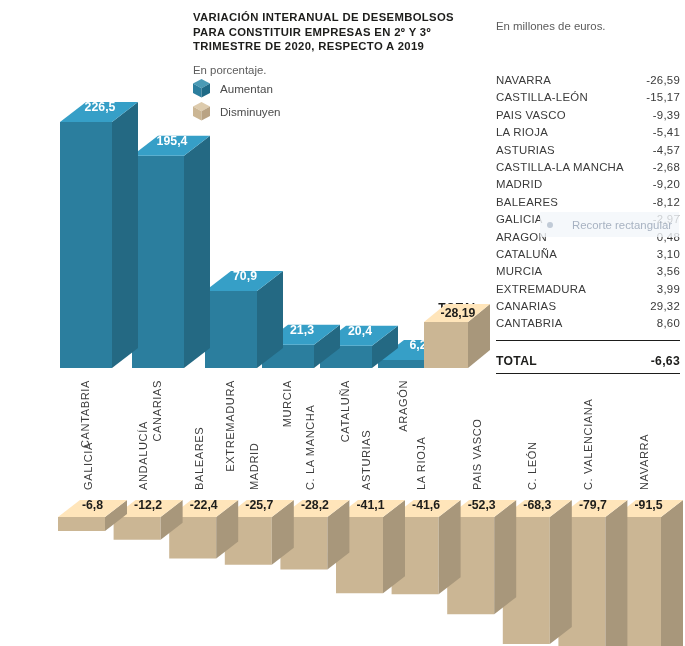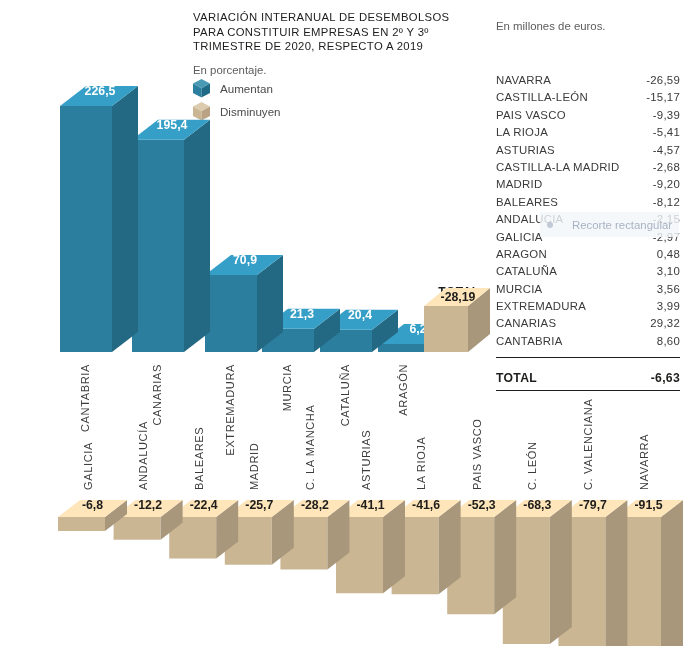--- a/index.html
+++ b/index.html
@@ -9,21 +9,21 @@
     font-family:"Liberation Sans","DejaVu Sans",sans-serif;
     color:#2b2b2b;
     overflow:hidden;
     position:relative;
   }
   .canvas{position:absolute;left:0;top:0;width:685px;height:646px;overflow:hidden;}
 
   
   .title-block{position:absolute;}
   .title{
-    font-size:11.3px;font-weight:normal;letter-spacing:.35px;line-height:14.6px;
+    font-size:11.3px;font-weight:bold;letter-spacing:.35px;line-height:14.6px;
     color:#1d1d1b;text-transform:uppercase;
   }
   .subtitle{font-size:11.4px;color:#5c5c5c;line-height:16px;margin-top:8px;font-weight:400;}
 
   #title-left{left:193px;top:10px;width:265px;}
   #title-right{left:496px;top:10px;width:184px;}
 
   
   .legend{position:absolute;left:193px;top:77px;}
   .legend-row{display:flex;align-items:center;height:23px;}
@@ -41,21 +41,21 @@
   .rrow .rval{white-space:nowrap;}
   .rule{border-top:1.6px solid #1d1d1b;margin-top:5px;}
   .total-row{
     display:flex;justify-content:space-between;align-items:baseline;
     font-size:12.2px;font-weight:bold;color:#1d1d1b;margin-top:13px;letter-spacing:.3px;
   }
   .rule2{border-top:1.6px solid #1d1d1b;margin-top:5px;}
 
   
   .chart{position:absolute;}
-  #chart-top{left:0;top:0;width:500px;height:420px;}
+  #chart-top{left:0;top:16px;width:500px;height:420px;}
   #chart-bottom{left:0;top:410px;width:685px;height:236px;}
   .chart svg{display:block;overflow:visible;}
 
   .barval{
     font-family:"Liberation Sans","DejaVu Sans",sans-serif;
     font-size:12.3px;font-weight:bold;
   }
   .barval.on-blue{fill:#ffffff;}
   .barval.on-beige{fill:#1d1d1b;}
   .catlabel{
@@ -278,34 +278,30 @@
         </div>
         <div class="rrow">
           <span class="rname">LA RIOJA</span>
           <span class="rval">-5,41</span>
         </div>
         <div class="rrow">
           <span class="rname">ASTURIAS</span>
           <span class="rval">-4,57</span>
         </div>
         <div class="rrow">
-          <span class="rname">CASTILLA-LA MADRID</span>
+          <span class="rname">CASTILLA-LA MANCHA</span>
           <span class="rval">-2,68</span>
         </div>
         <div class="rrow">
           <span class="rname">MADRID</span>
           <span class="rval">-9,20</span>
         </div>
         <div class="rrow">
           <span class="rname">BALEARES</span>
           <span class="rval">-8,12</span>
-        </div>
-        <div class="rrow">
-          <span class="rname">ANDALUCIA</span>
-          <span class="rval">-2,15</span>
         </div>
         <div class="rrow">
           <span class="rname">GALICIA</span>
           <span class="rval">-2,97</span>
         </div>
         <div class="rrow">
           <span class="rname">ARAGON</span>
           <span class="rval">0,48</span>
         </div>
         <div class="rrow">

